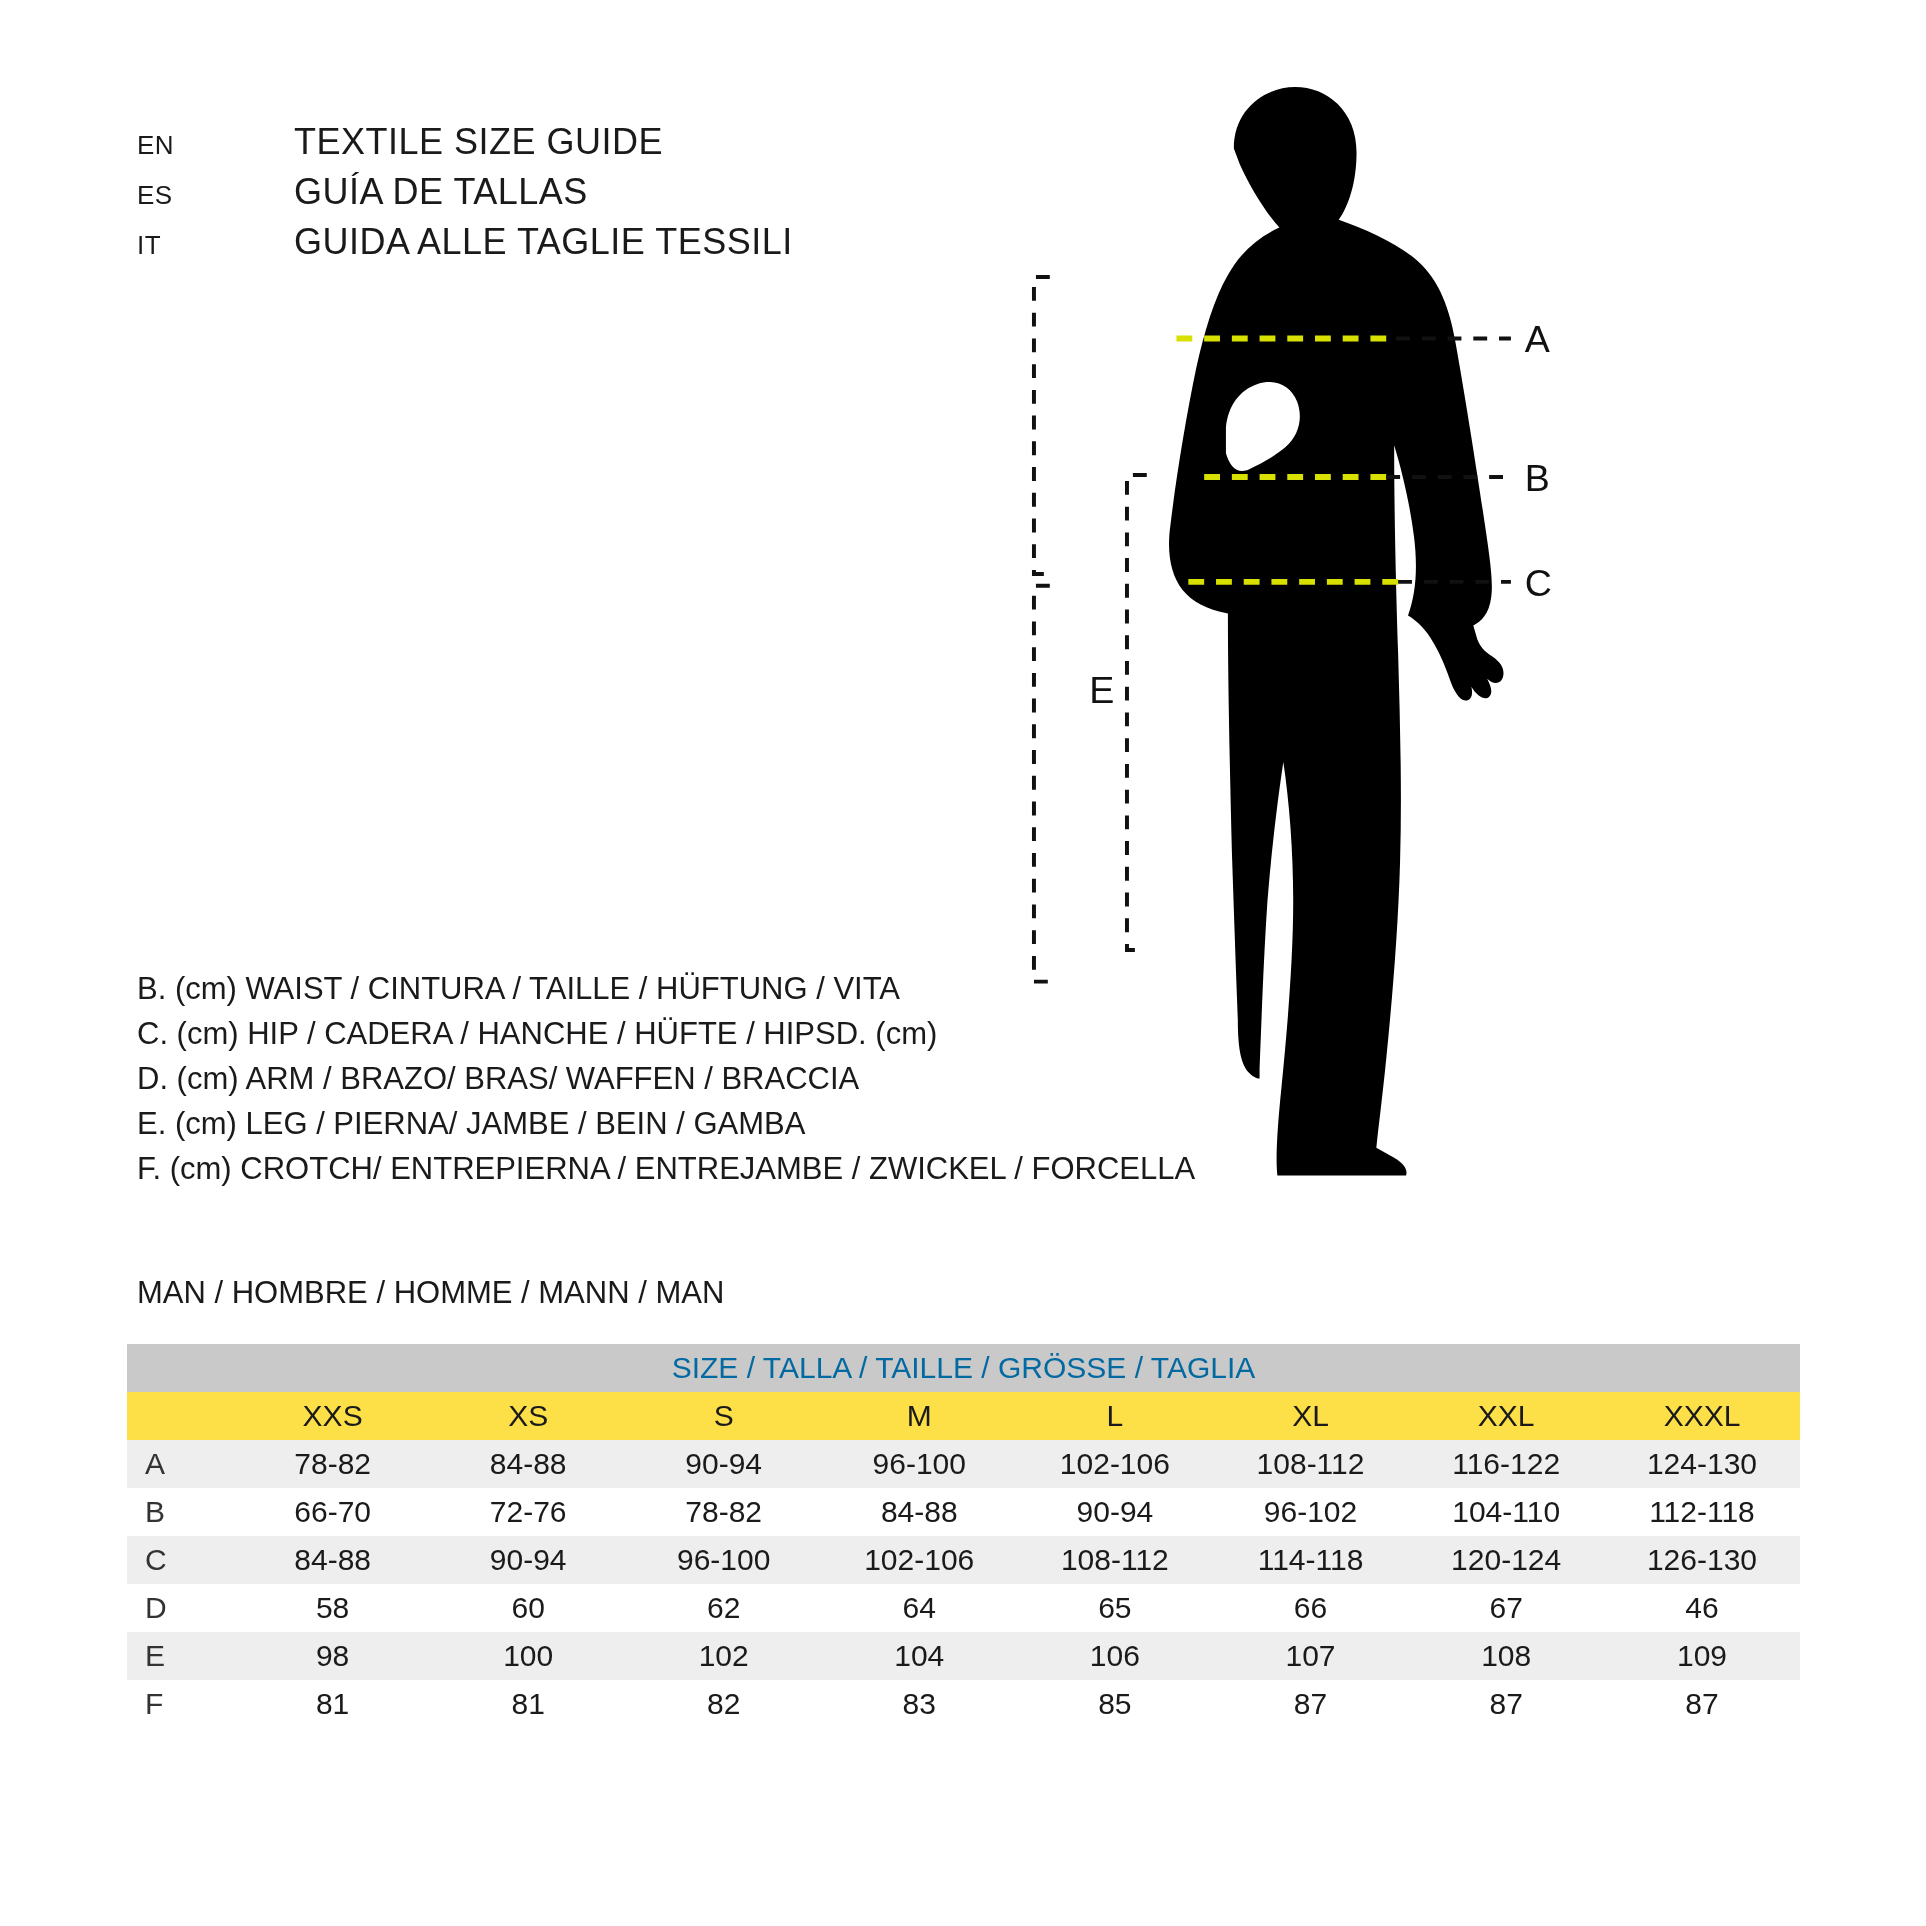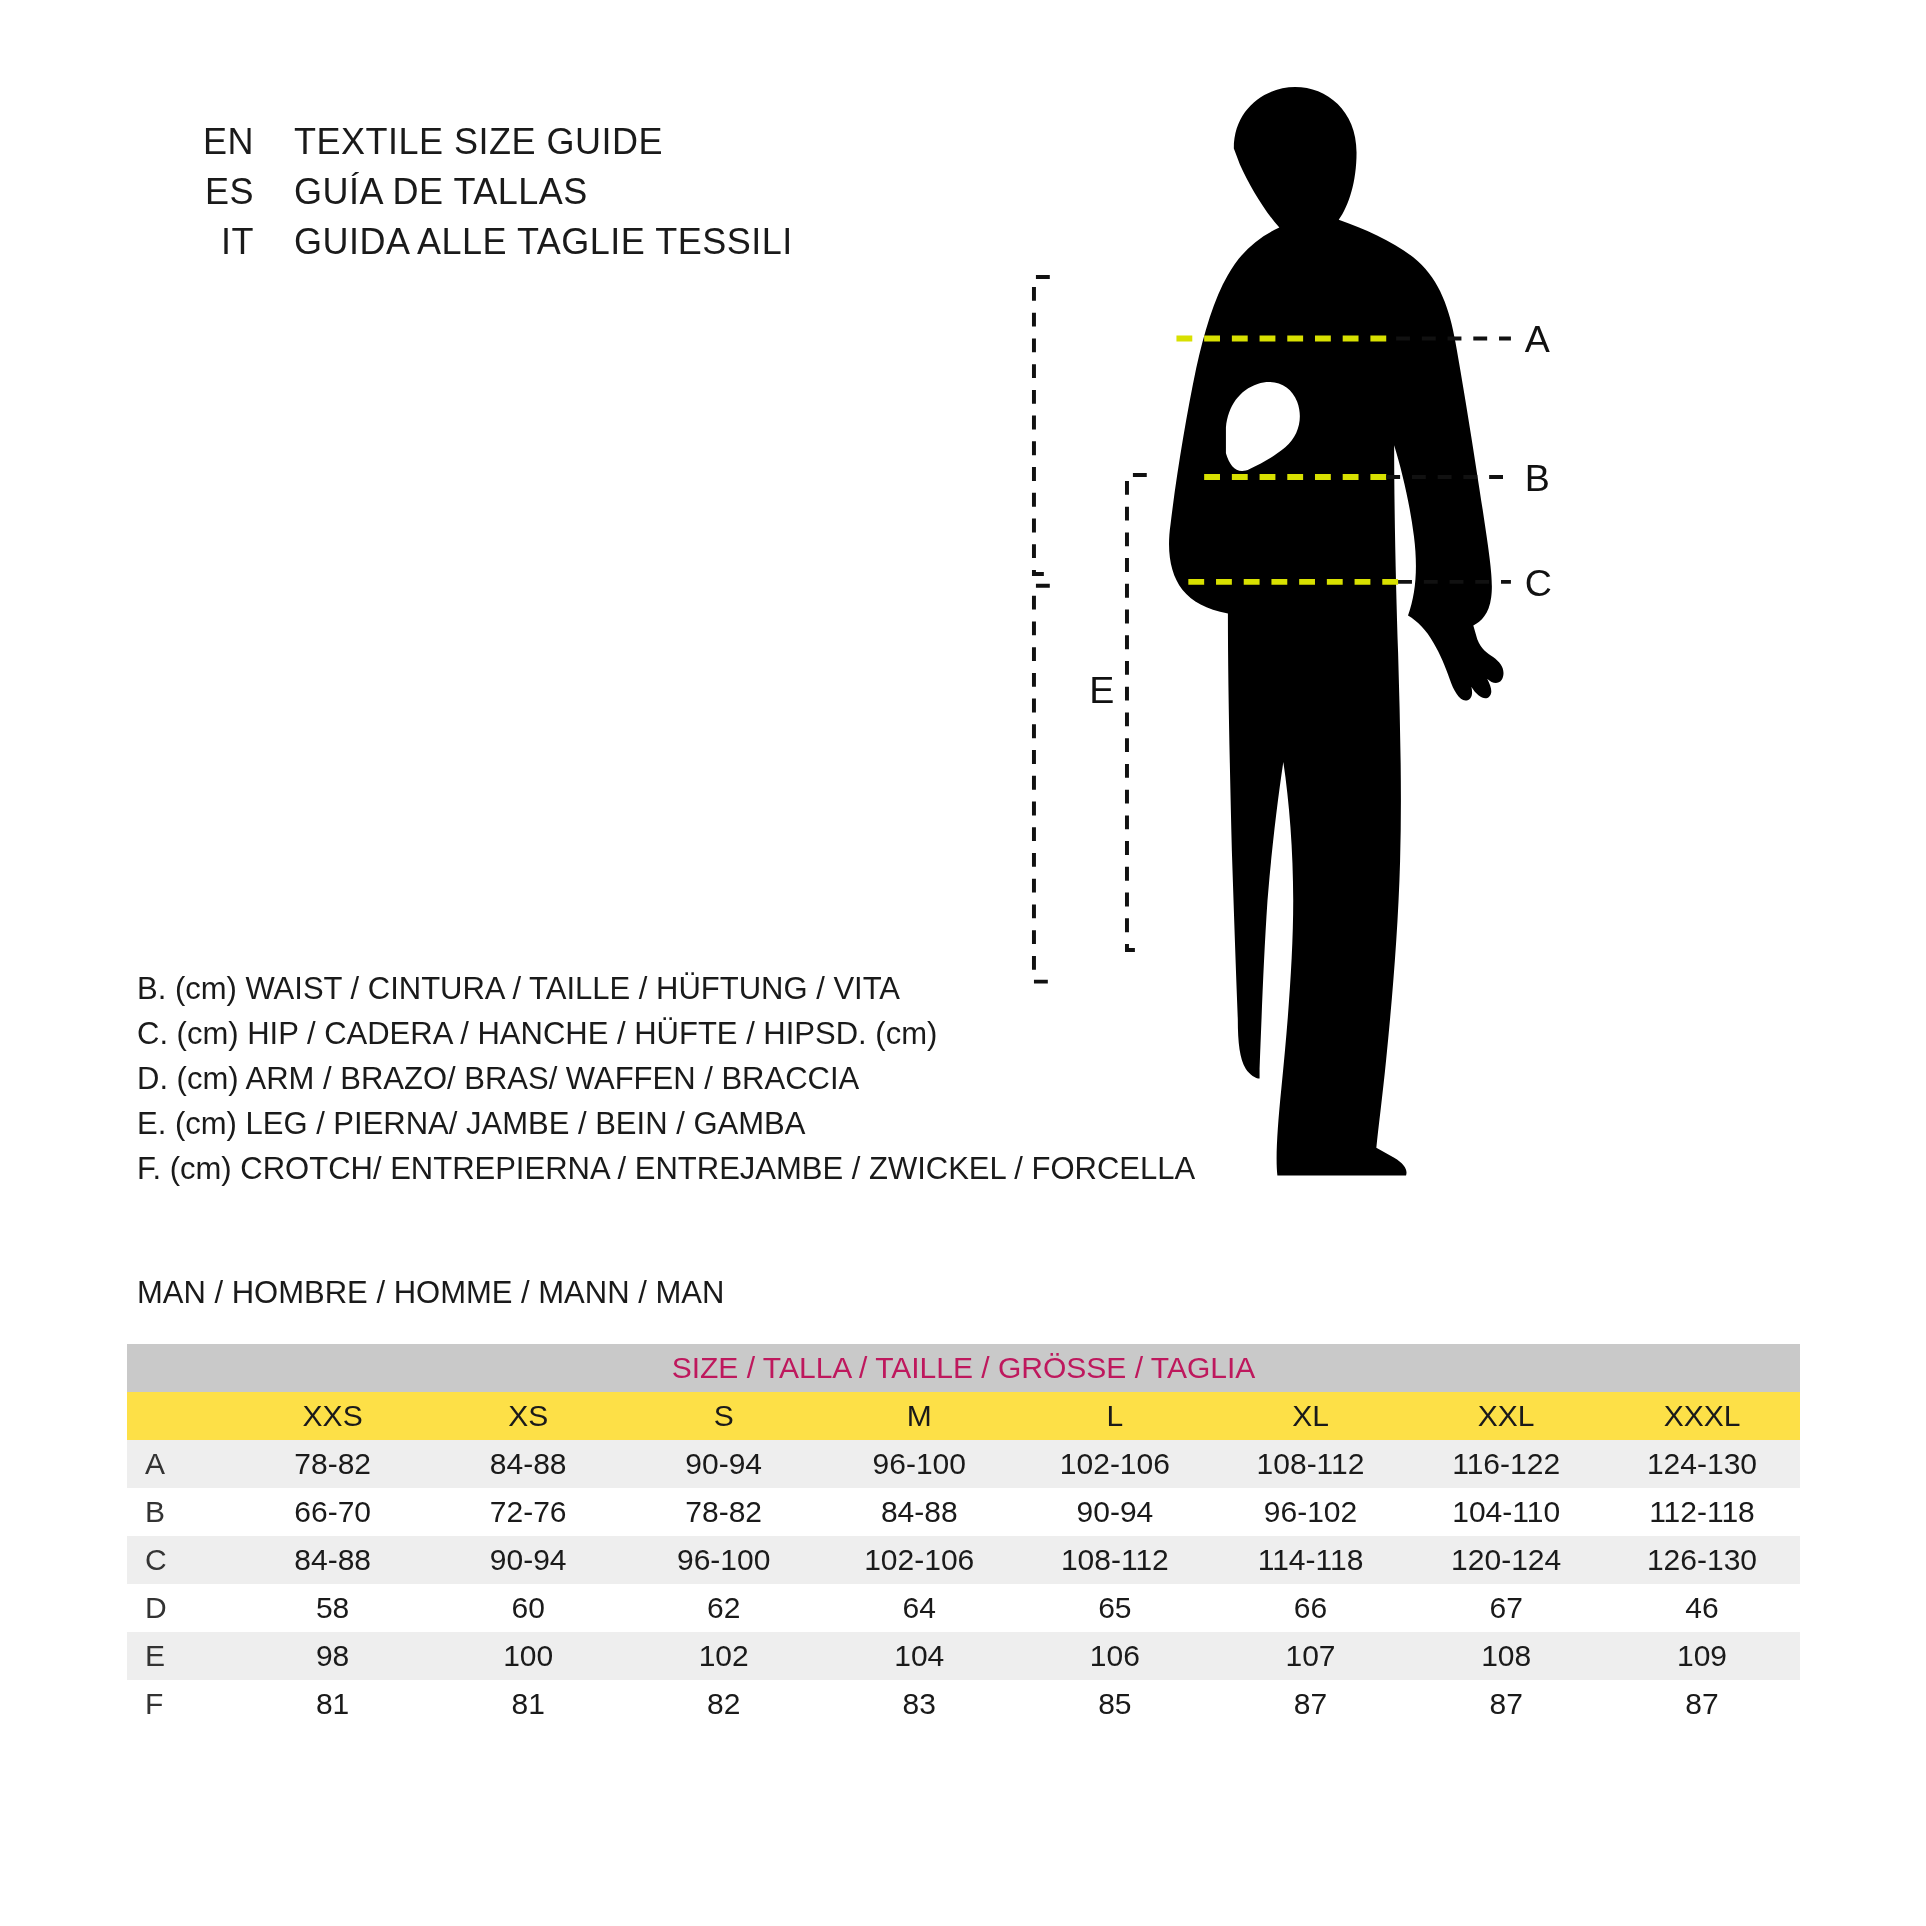--- a/index.html
+++ b/index.html
@@ -27,23 +27,22 @@
     left: 137px;
     top: 121px;
   }
   .lang-row {
     display: flex;
     align-items: baseline;
     height: 50px;
   }
   .lang-code {
     width: 117px;
-    font-size: 36px;
+    font-size: 26px;
     letter-spacing: 0.5px;
-    text-align: right;
   }
   .lang-title {
     font-size: 36px;
     letter-spacing: 0.5px;
     margin-left: 40px;
   }
 
   
   .legend {
     position: absolute;
@@ -91,21 +90,21 @@
     height: 48px;
     text-align: center;
     font-weight: normal;
   }
   .band-head td {
     background: #c9c9c9;
     text-align: left;
     padding-left: 18px;
     height: 53px;
     font-size: 30px;
-    color: #be185d;
+    color: #0369a1;
   }
   .row-alt td {
     background: #eeeeee;
   }
   .row-plain td {
     background: #ffffff;
   }
   .col-label {
     width: 91px;
     text-align: left !important;

